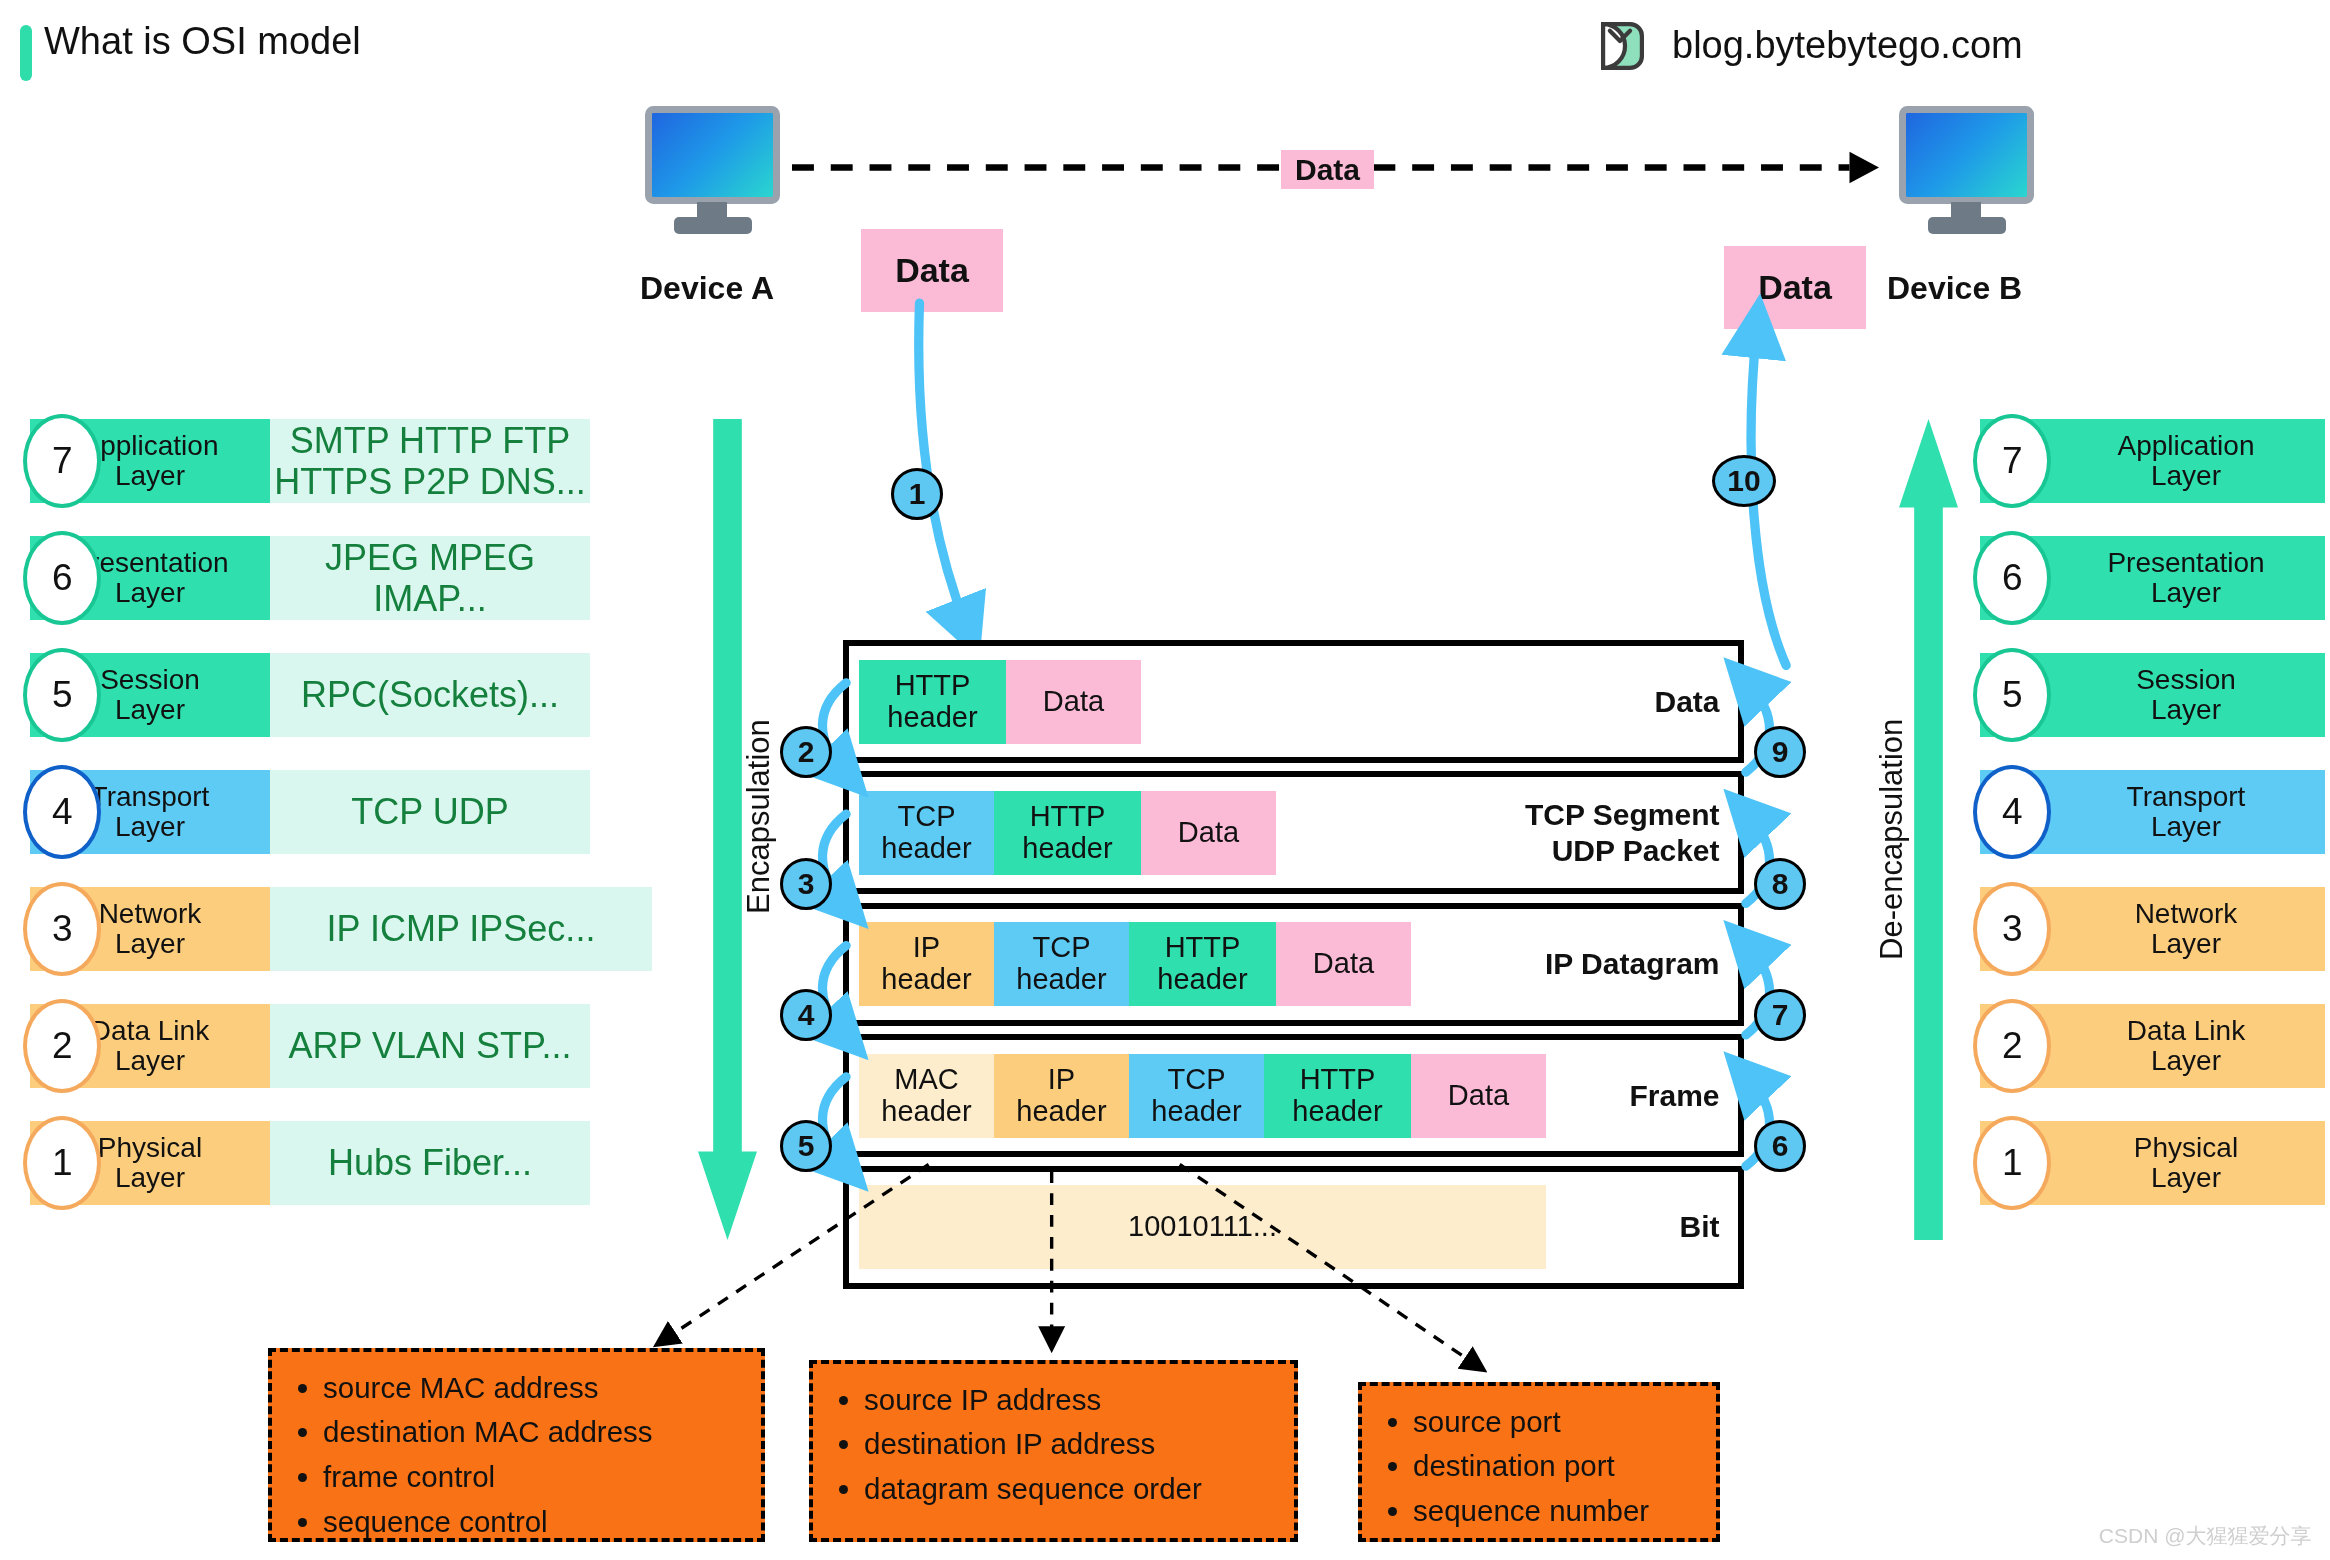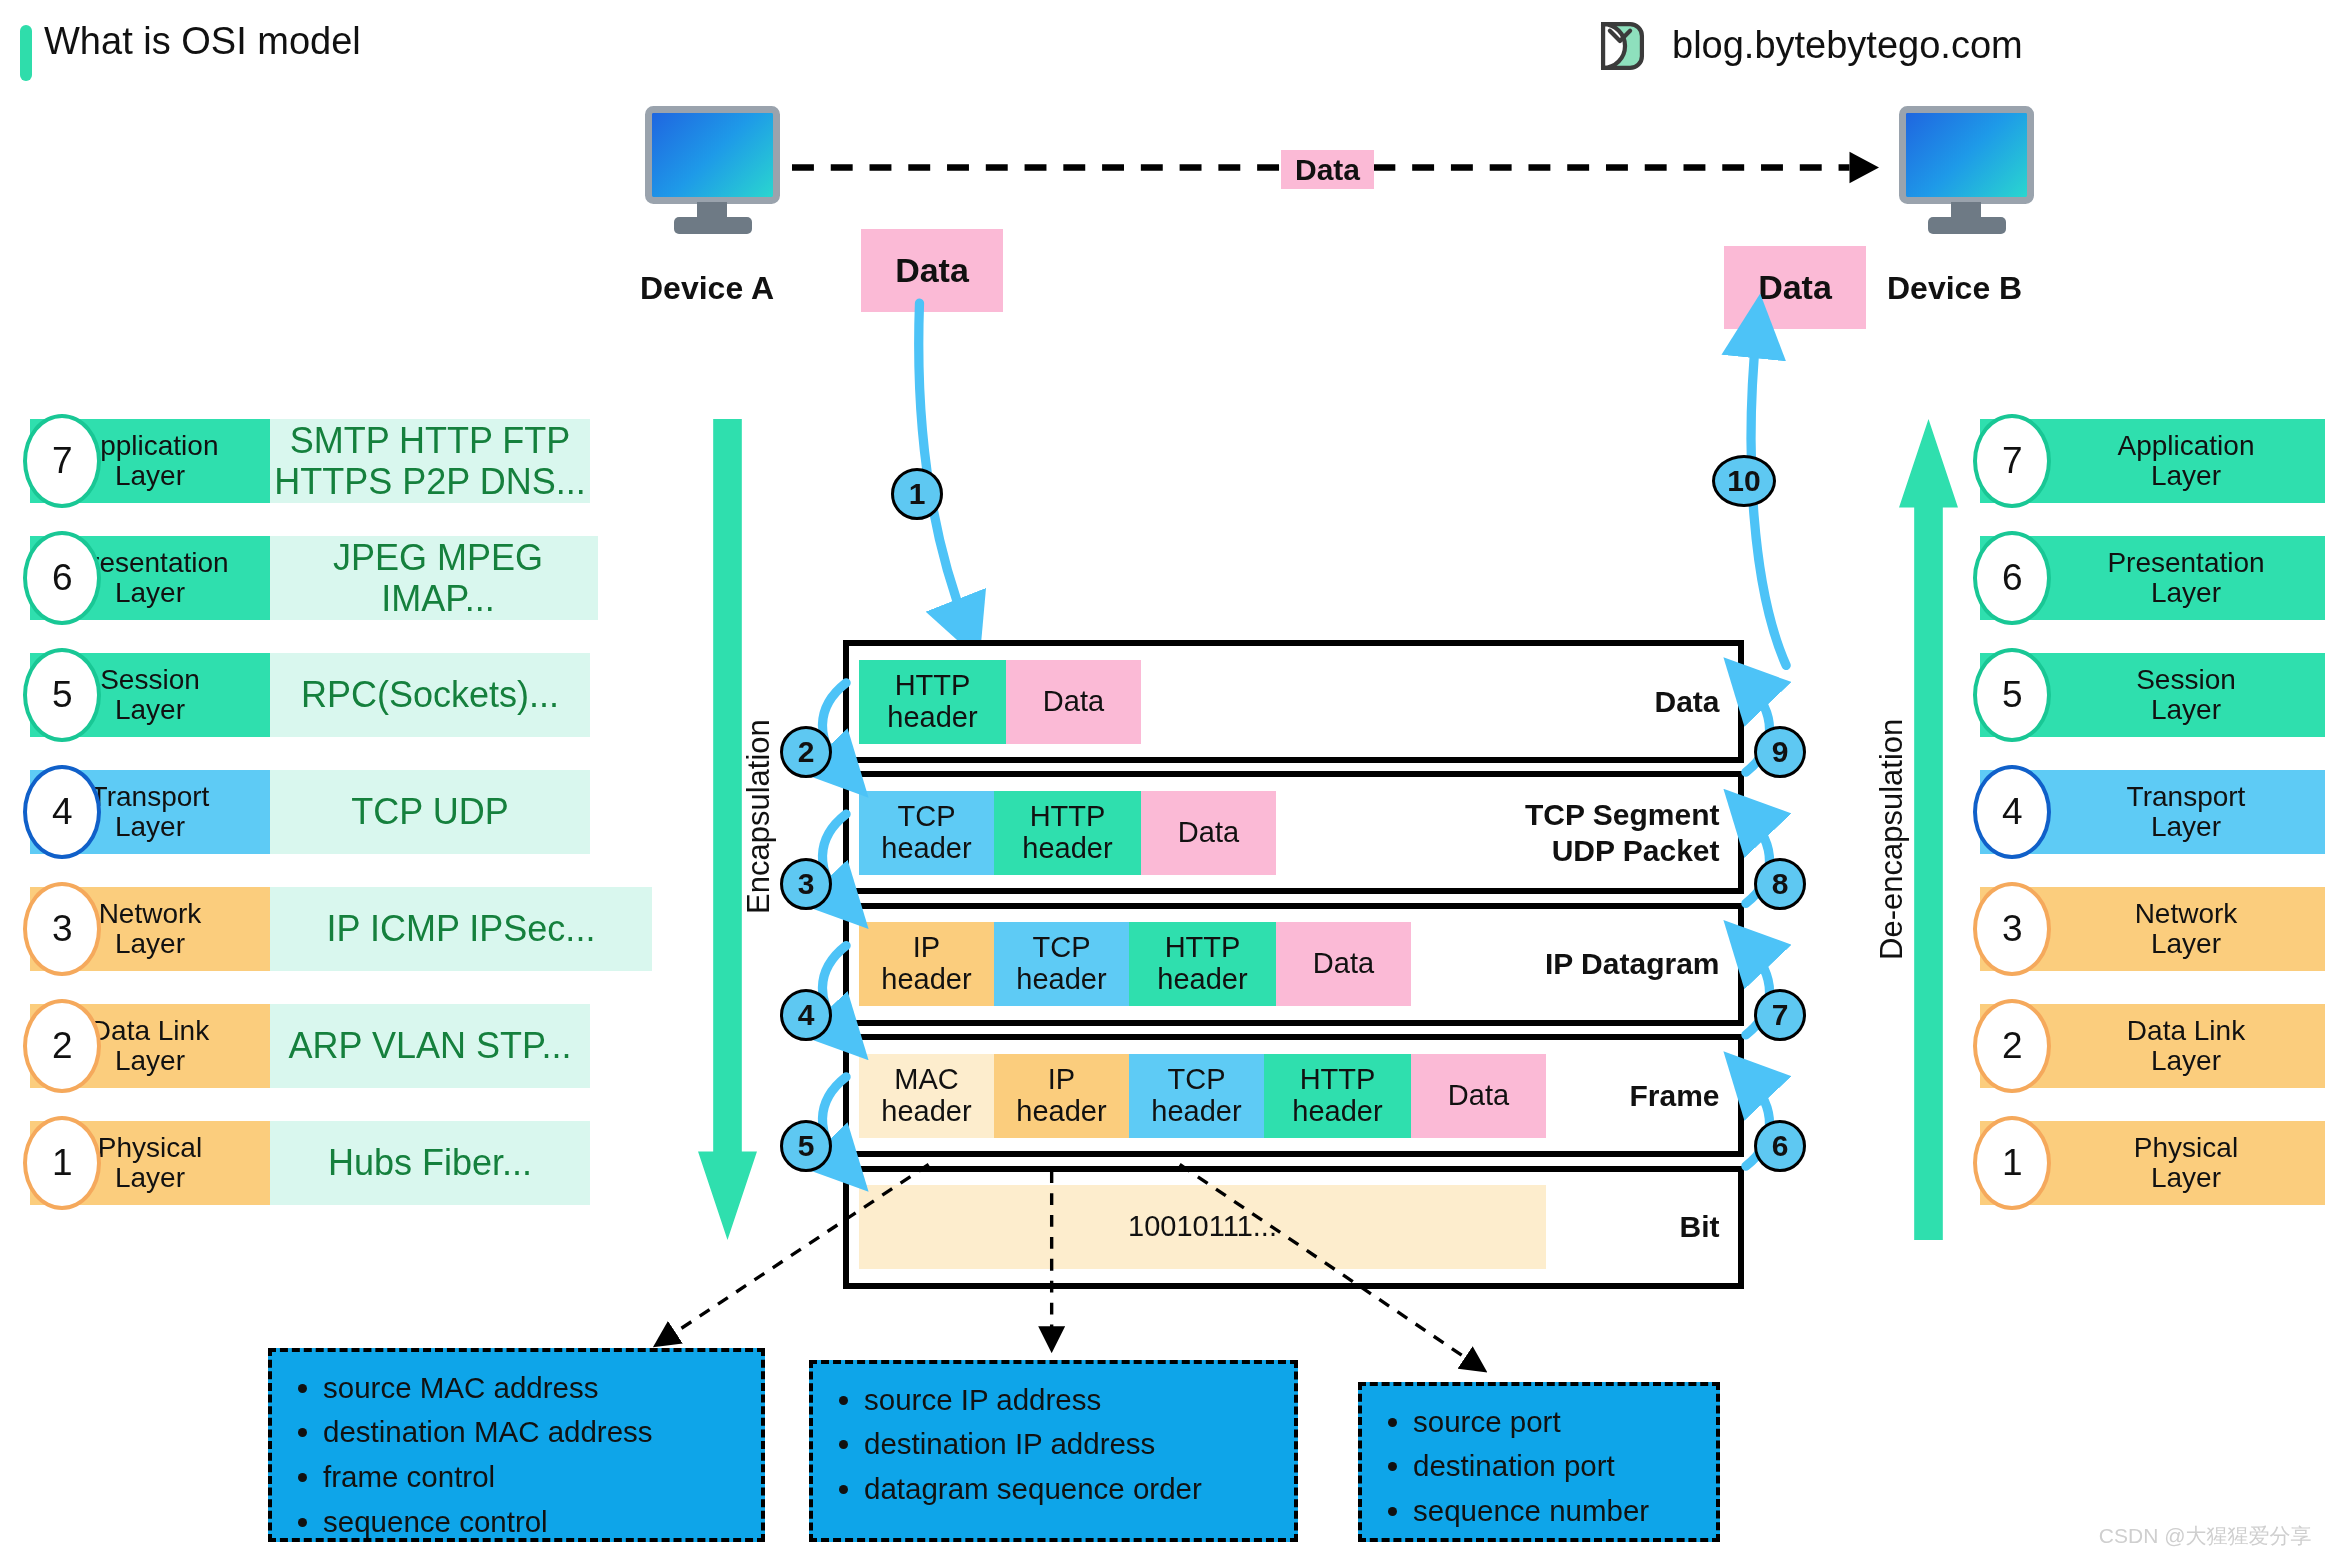--- a/index.html
+++ b/index.html
@@ -55,21 +55,21 @@
       font-size:29px;color:#111;line-height:1.1;text-align:center;}
   .pkt-label{position:absolute;right:18.5px;top:50%;transform:translateY(-50%);
       font-size:30px;font-weight:bold;color:#111;text-align:right;line-height:1.2;white-space:pre-line;}
 
   
   .step{position:absolute;width:52px;height:52px;border-radius:50%;background:#5ec8f2;
       border:3.4px solid #000;box-sizing:border-box;display:flex;align-items:center;justify-content:center;
       font-size:30px;font-weight:bold;color:#111;z-index:6;}
 
   
-  .infobox{position:absolute;border:4.2px dashed #000;box-sizing:border-box;background:#0ea5e9;}
+  .infobox{position:absolute;border:4.2px dashed #000;box-sizing:border-box;background:#f97316;}
   .infobox ul{margin:0;padding:13.5px 18.5px 13.5px 51px;list-style:disc;}
   .infobox li{font-size:29.5px;color:#111;line-height:1.52;}
 
   #watermark{position:absolute;right:18.5px;bottom:10px;font-size:21px;color:#cfcfcf;white-space:nowrap;}
   svg{overflow:visible;}
 </style>
 </head>
 <body>
 
 <div id="stage">
@@ -133,21 +133,21 @@
         </div>
         <div class="osi-proto" style="width: 320px; white-space: pre-line;">SMTP HTTP FTP
 HTTPS P2P DNS...</div>
         <div class="osi-badge" style="border: 4.2px solid rgb(25, 199, 149);">7</div>
       </div>
       <div class="osi-row" style="left: 30px; top: 536px;">
         <div class="osi-name" style="width: 240px; background: rgb(47, 223, 174);">
           <span>Presentation</span>
           <span>Layer</span>
         </div>
-        <div class="osi-proto" style="width: 320px; white-space: pre-line; padding-left: 8px;">JPEG MPEG IMAP...</div>
+        <div class="osi-proto" style="width: 320px; white-space: pre-line;">JPEG MPEG IMAP...</div>
         <div class="osi-badge" style="border: 4.2px solid rgb(25, 199, 149);">6</div>
       </div>
       <div class="osi-row" style="left: 30px; top: 653px;">
         <div class="osi-name" style="width: 240px; background: rgb(47, 223, 174);">
           <span>Session</span>
           <span>Layer</span>
         </div>
         <div class="osi-proto" style="width: 320px; white-space: pre-line;">RPC(Sockets)...</div>
         <div class="osi-badge" style="border: 4.2px solid rgb(25, 199, 149);">5</div>
       </div>

